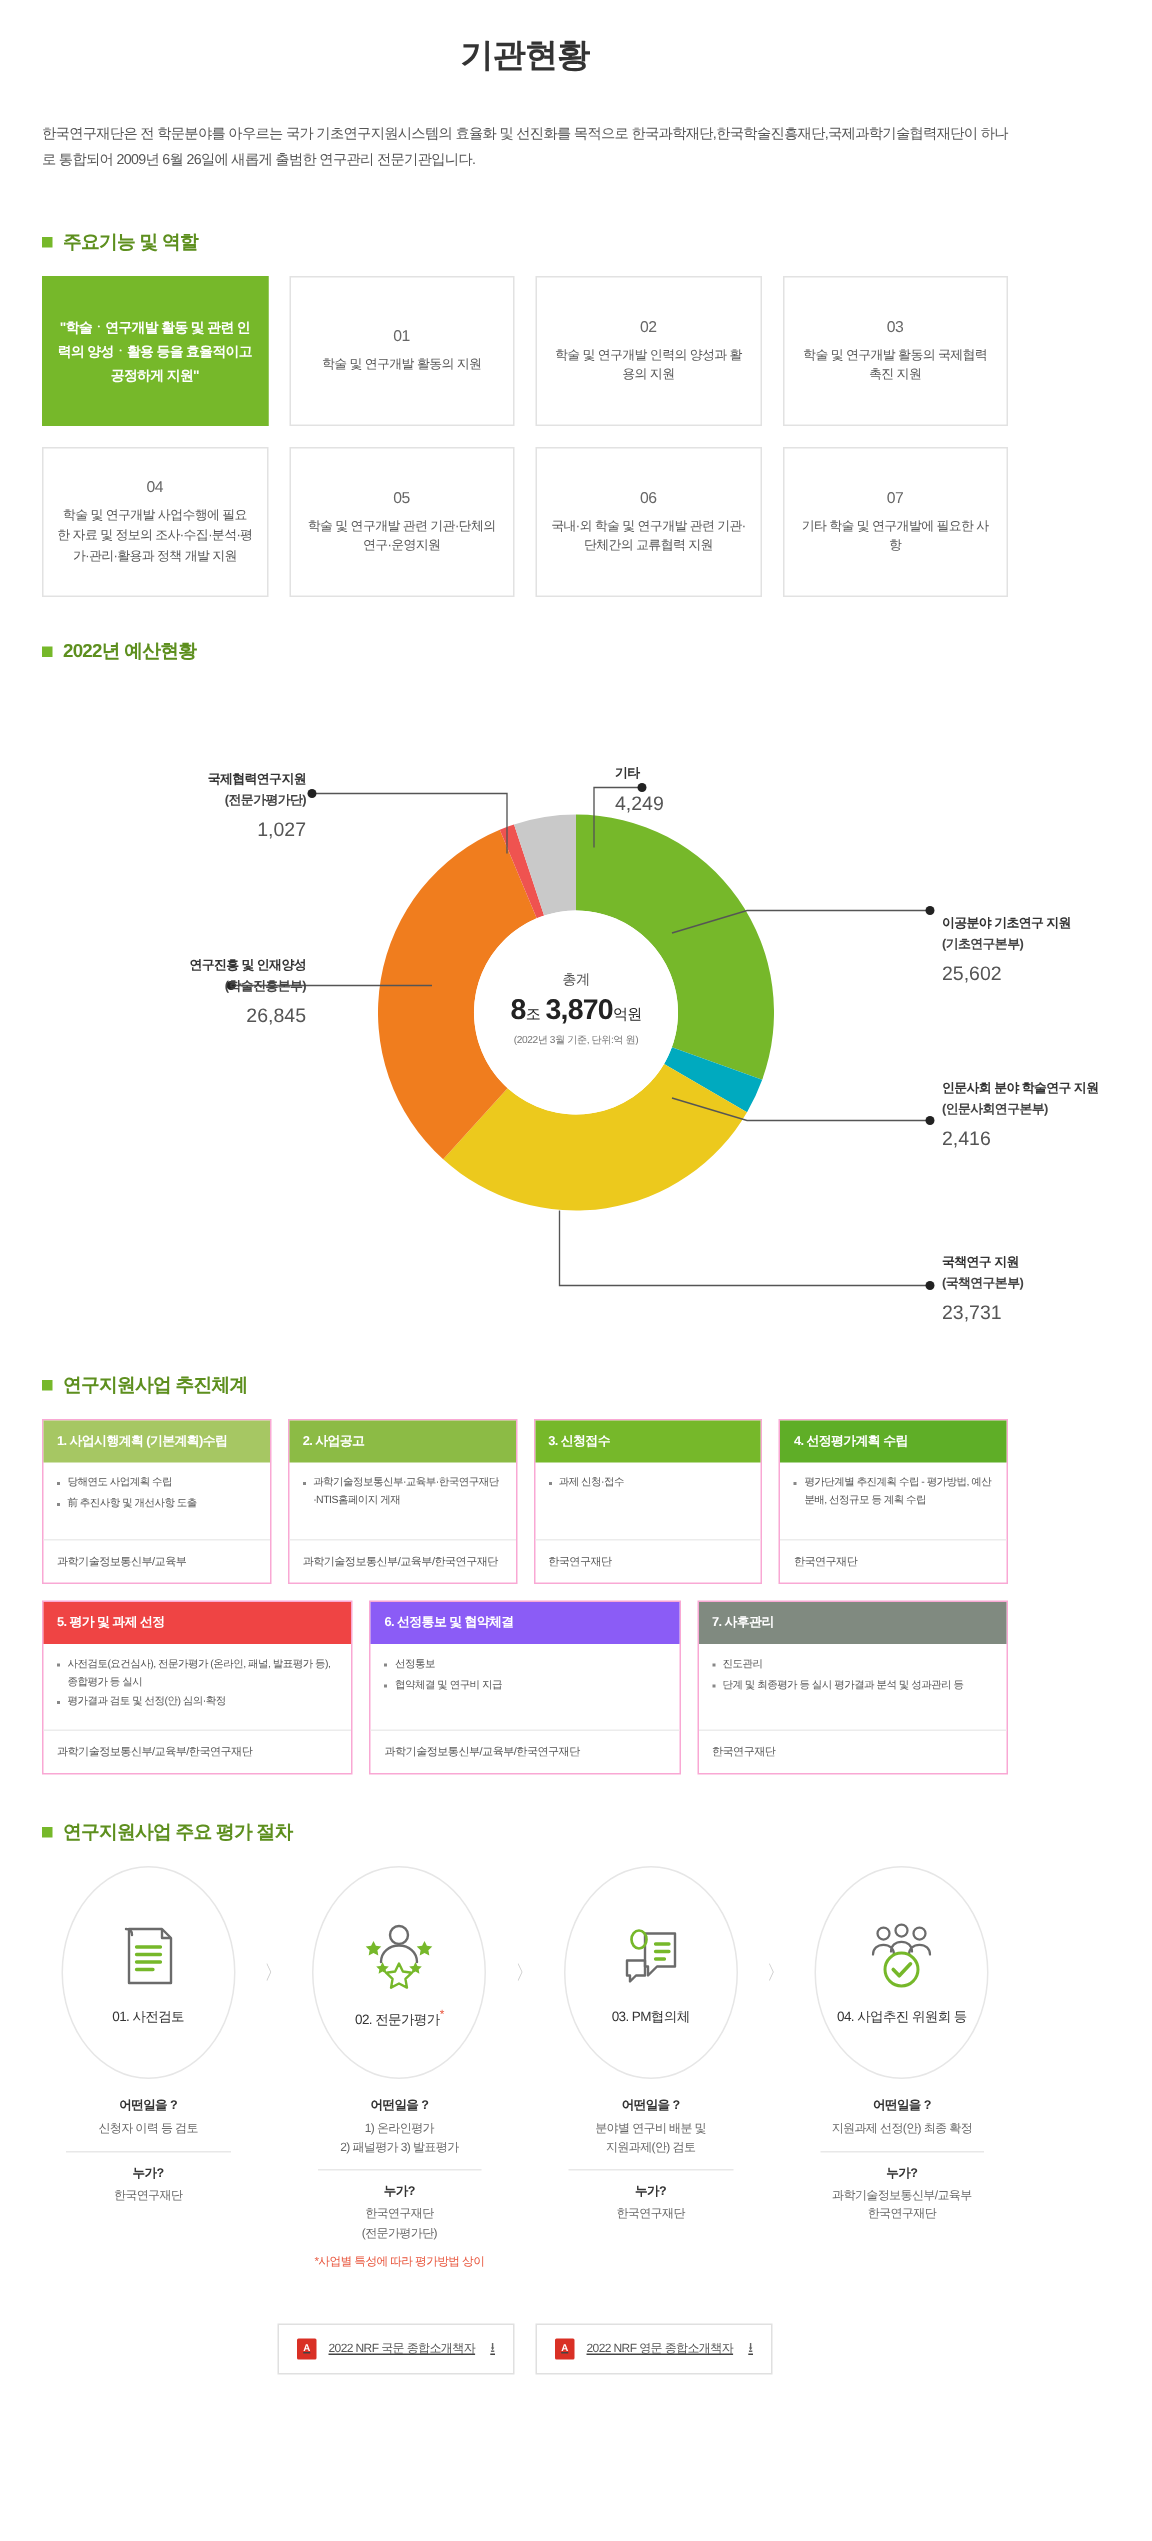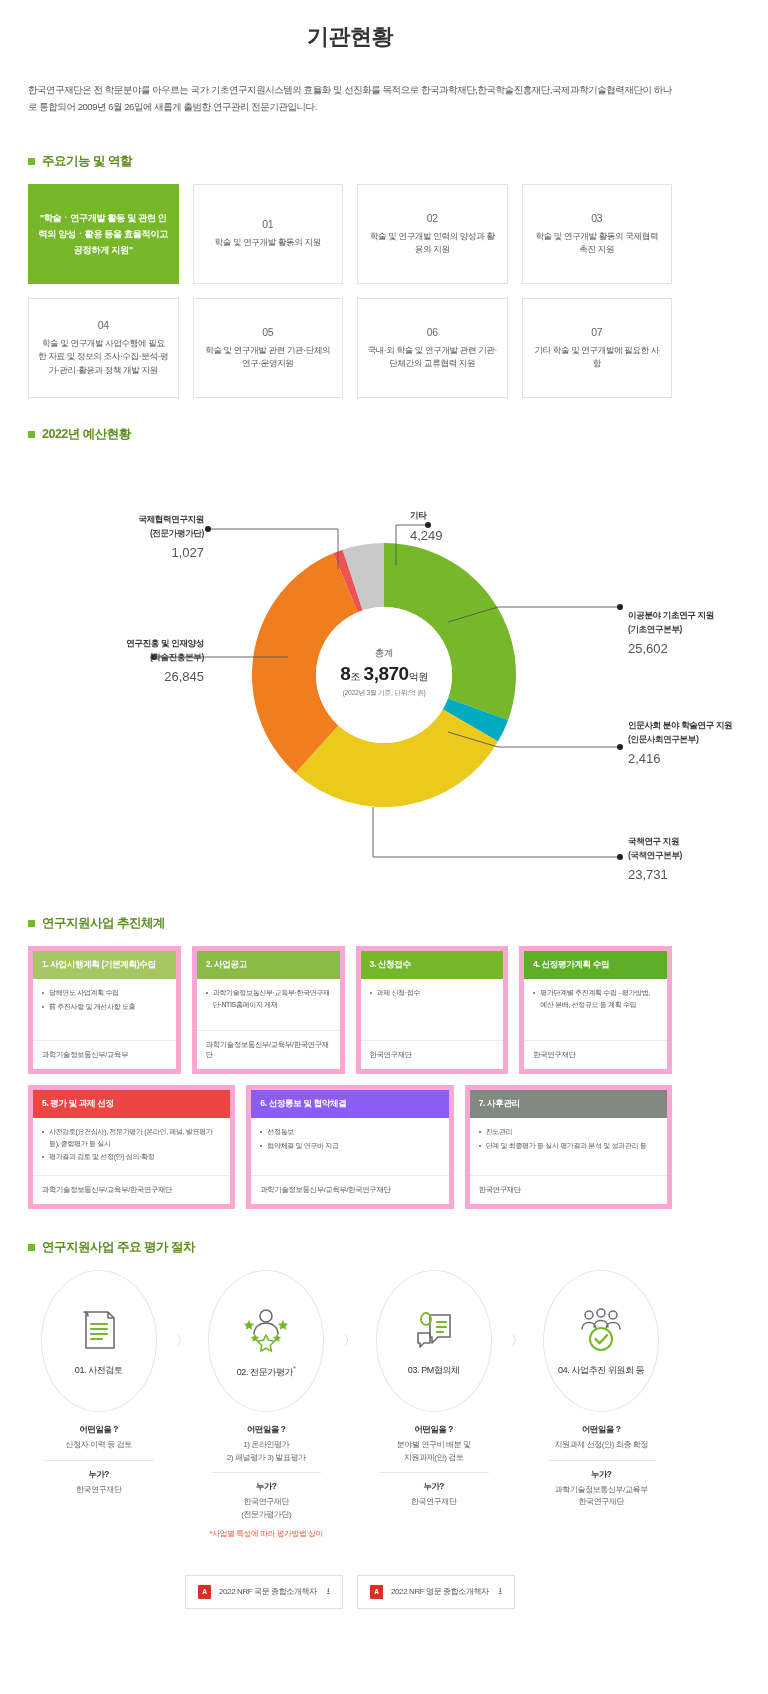--- a/index.html
+++ b/index.html
@@ -121,21 +121,21 @@
 
   
   .proc-grid {
     display: grid;
     grid-template-columns: repeat(4, 1fr);
     gap: 11px;
     margin-bottom: 11px;
   }
   .proc-grid.g3 { grid-template-columns: repeat(3, 1fr); }
   .proc-card {
-    border: 5px solid #f9a8d4;
+    border: 1px solid #f9a8d4;
     display: flex;
     flex-direction: column;
     background: #fff;
   }
   .proc-card .hd {
     color: #fff;
     font-size: 8.6px;
     font-weight: 700;
     padding: 8px 9px;
     letter-spacing: -0.4px;
@@ -235,20 +235,21 @@
     margin-top: 6px;
     letter-spacing: -0.4px;
   }
 
   
   .dl-row {
     display: flex;
     justify-content: center;
     gap: 14px;
     margin-top: 34px;
+    text-decoration: underline;
   }
   .dl-btn {
     border: 1px solid #e0e0e0;
     background: #fff;
     display: flex;
     align-items: center;
     gap: 8px;
     padding: 8px 12px;
     width: 158px;
   }

